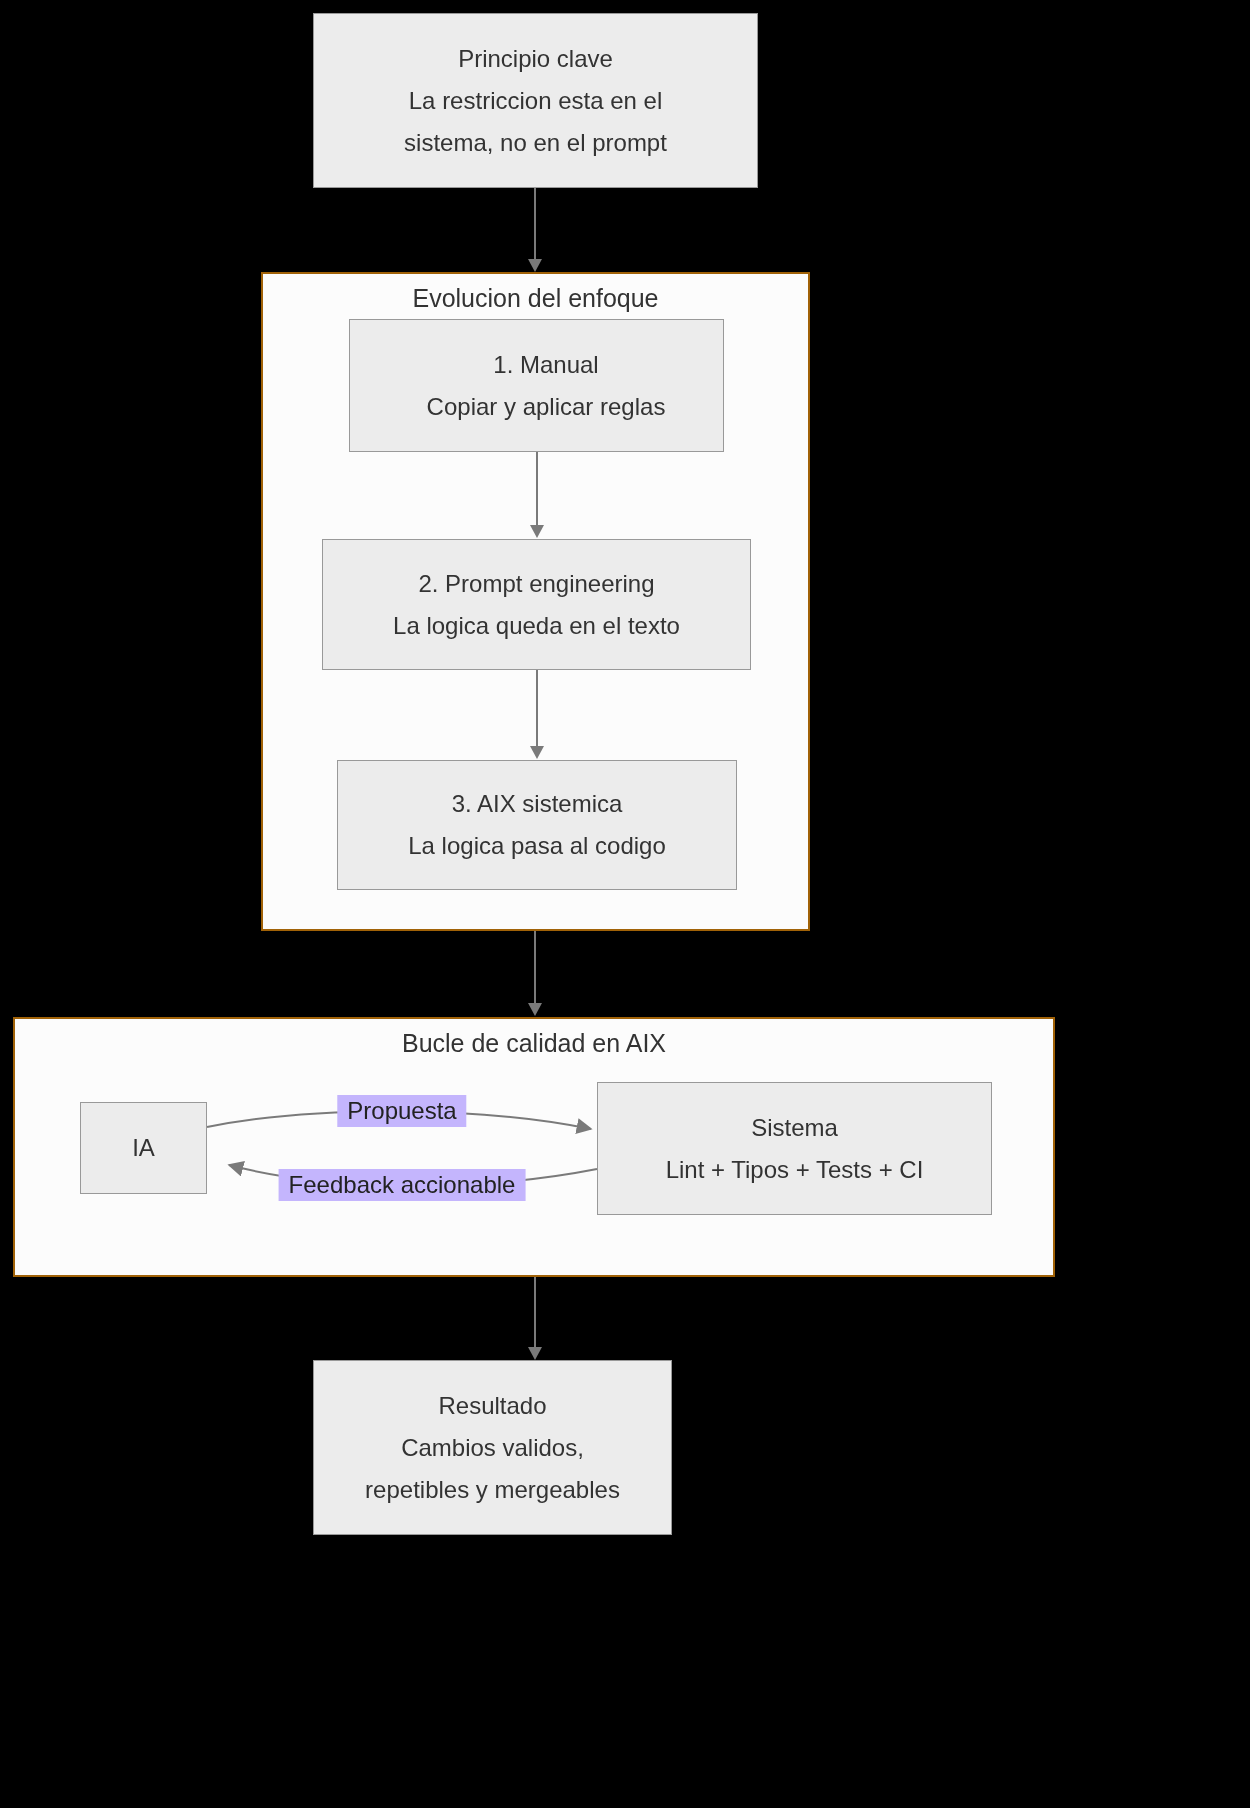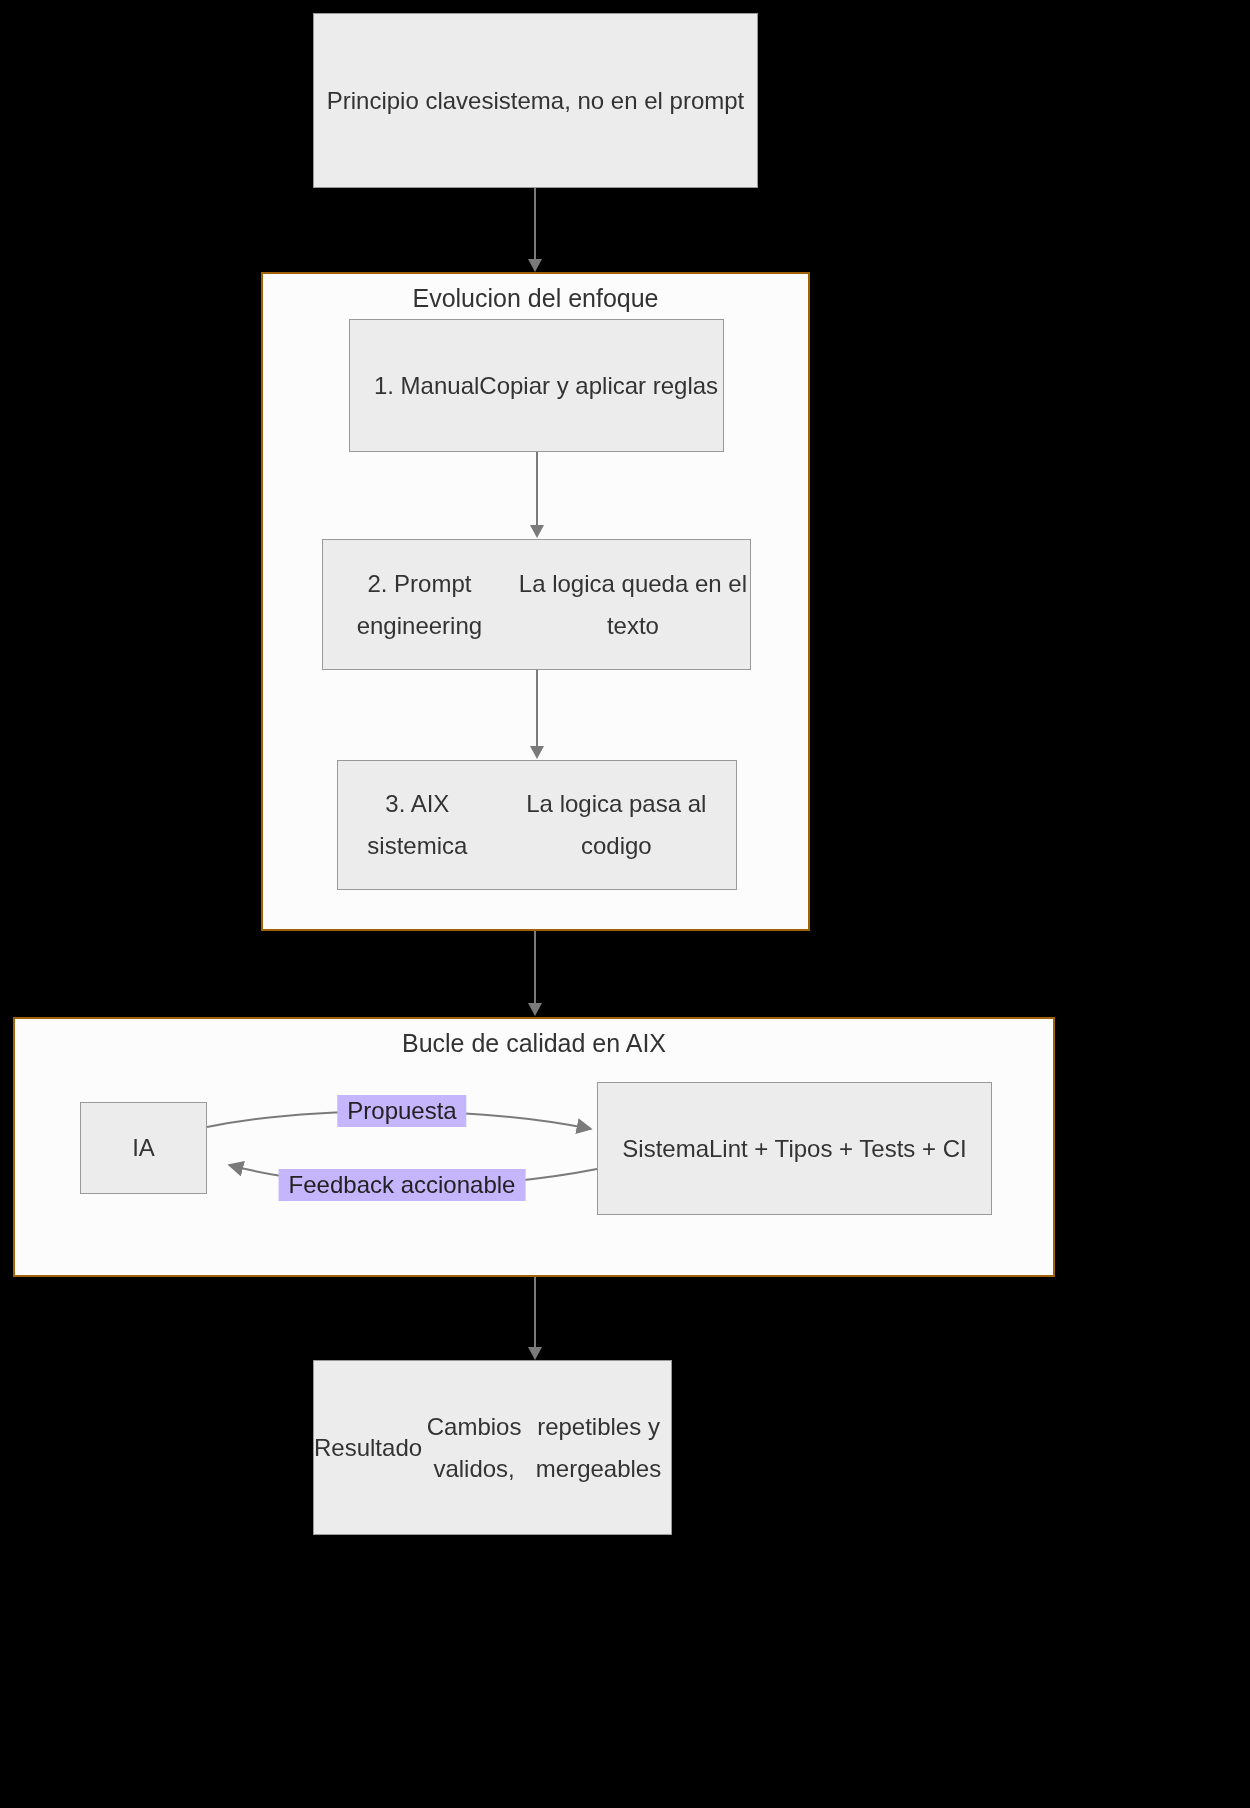--- a/index.html
+++ b/index.html
@@ -13,21 +13,21 @@
     height: 1808px;
     background: #000000;
     font-family: "Liberation Sans", sans-serif;
     overflow: hidden;
   }
   .node {
     position: absolute;
     background: #ececec;
     border: 1px solid #999999;
     display: flex;
-    flex-direction: row;
+    flex-direction: column;
     align-items: center;
     justify-content: center;
     font-size: 24px;
     line-height: 42px;
     color: #333333;
     text-align: center;
     box-sizing: border-box;
   }
   .container {
     position: absolute;
@@ -76,20 +76,21 @@
     white-space: nowrap;
   }
 </style>
 </head>
 <body>
 
 <div class="canvas">
 
   <div class="node" style="left:313px; top:13px; width:445px; height:175px;">
     <div>Principio clave</div>
+    <div>La restriccion esta en el</div>
     <div>sistema, no en el prompt</div>
   </div>
 
   <div class="varrow" style="left:534px; top:188px; height:71px;"></div>
 
   <div class="container" style="left:261px; top:272px; width:549px; height:659px;">
     <div class="container-title">Evolucion del enfoque</div>
 
     <div class="node" style="left:86px; top:45px; width:375px; height:133px;padding-left:19px;">
       <div>1. Manual</div>

